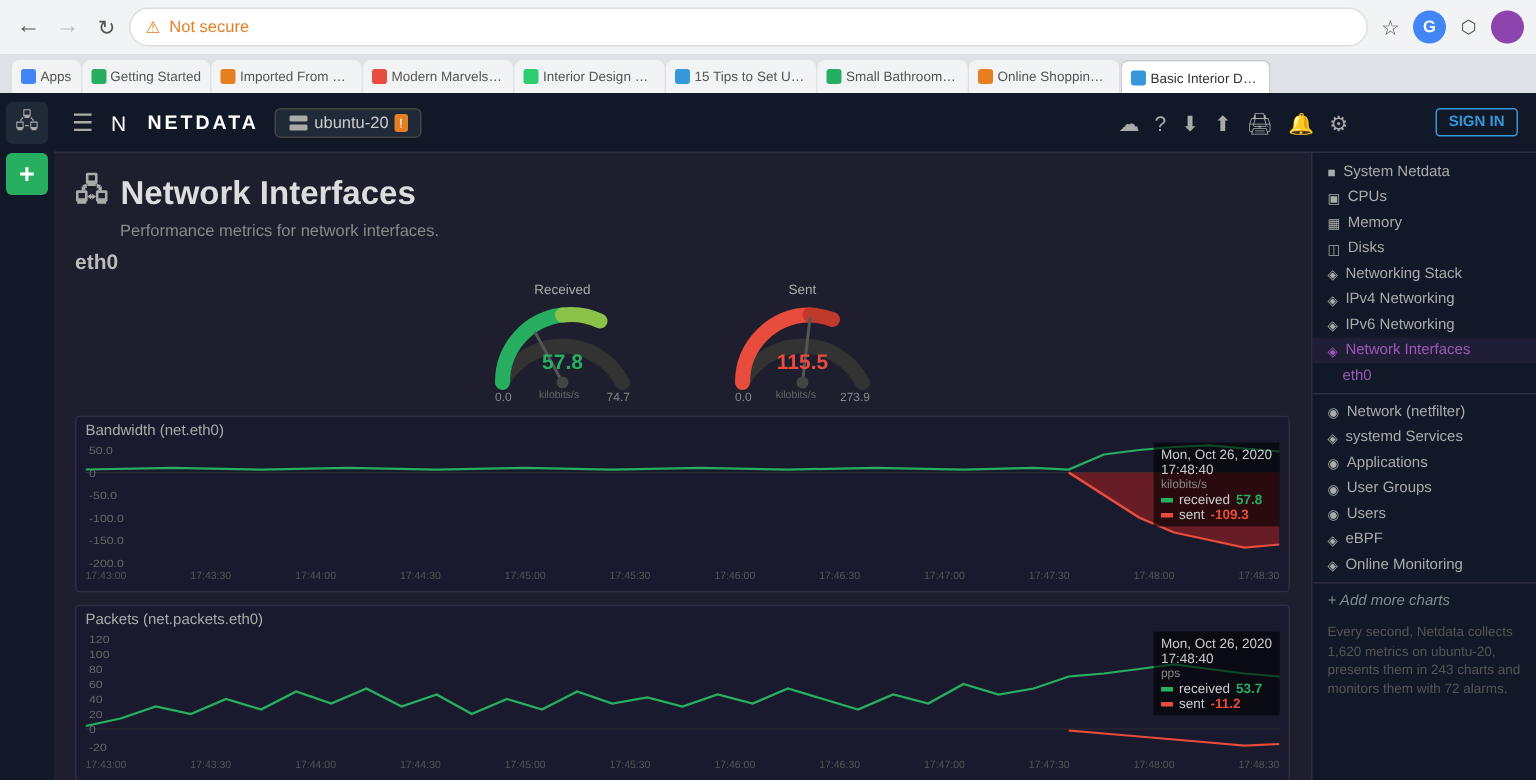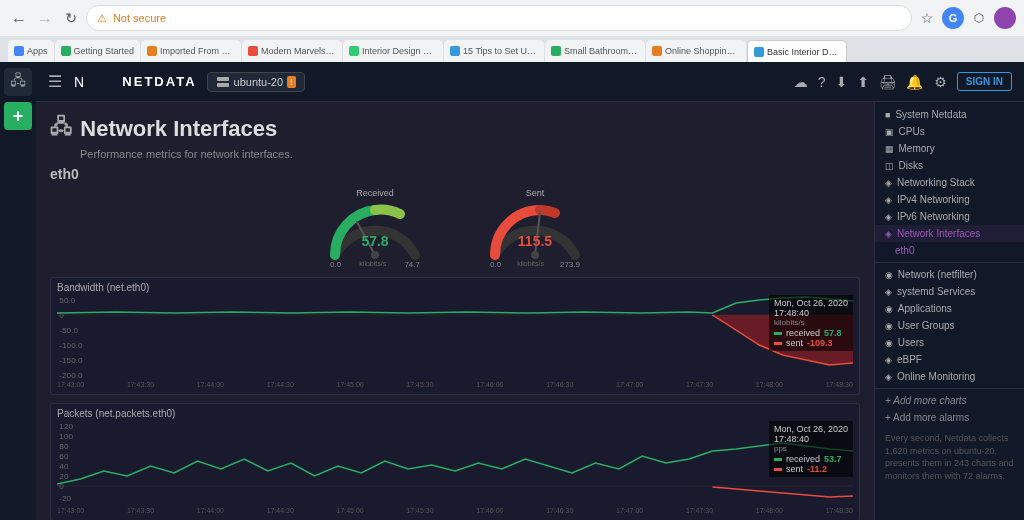--- a/index.html
+++ b/index.html
@@ -73,39 +73,39 @@
 
   <div style="flex:1;display:flex;flex-direction:column;background:#1e1e2e;overflow:hidden;">
 
     <div style="height:40px;background:#111827;display:flex;align-items:center;padding:0 12px;gap:10px;border-bottom:1px solid #2d2d44;flex-shrink:0;">
       <span style="color:#aaa;font-size:16px;cursor:pointer;">☰</span>
       <div style="display:flex;align-items:center;gap:6px;">
         <svg width="20" height="20" viewBox="0 0 20 20">
           <rect width="20" height="20" fill="none"></rect>
           <text x="2" y="15" font-size="14" fill="#fff">N</text>
         </svg>
-        <span style="color:#fff;font-size:13px;font-weight:bold;letter-spacing:2px;margin-left:24px;">NETDATA</span>
+        <span style="color:#fff;font-size:13px;font-weight:bold;letter-spacing:2px;">NETDATA</span>
       </div>
       <div style="background:#1f2937;border:1px solid #444;border-radius:4px;padding:2px 8px;color:#ccc;font-size:11px;display:flex;align-items:center;gap:4px;cursor:pointer;">
         <svg width="14" height="14" viewBox="0 0 14 14">
           <rect x="1" y="2" width="12" height="4" rx="1" fill="#aaa"></rect>
           <rect x="1" y="8" width="12" height="4" rx="1" fill="#aaa"></rect>
         </svg>
         <span>ubuntu-20</span>
         <span style="background:#e67e22;color:#fff;font-size:9px;padding:1px 3px;border-radius:2px;">!</span>
       </div>
       <div style="margin-left:auto;display:flex;align-items:center;gap:10px;color:#aaa;">
         <span style="cursor:pointer;font-size:14px;">☁</span>
         <span style="cursor:pointer;font-size:14px;">?</span>
         <span style="cursor:pointer;font-size:14px;">⬇</span>
         <span style="cursor:pointer;font-size:14px;">⬆</span>
         <span style="cursor:pointer;font-size:14px;">🖨</span>
         <span style="cursor:pointer;font-size:14px;">🔔</span>
         <span style="cursor:pointer;font-size:14px;">⚙</span>
-        <button style="background:none;border:1px solid #3498db;color:#3498db;padding:3px 8px;border-radius:3px;font-size:10px;cursor:pointer;font-weight:bold;">SIGN IN</button>
+        <button style="background:none;border:1px solid #3498db;color:#3498db;padding:3px 8px;border-radius:3px;font-size:10px;cursor:pointer;font-weight:bold;margin-left:48px;">SIGN IN</button>
       </div>
     </div>
 
     <div style="flex:1;display:flex;overflow:hidden;">
 
       <div style="flex:1;overflow-y:auto;padding:10px 14px;background:#1e1e2e;">
 
         <div style="margin-bottom:6px;">
           <div style="font-size:22px;font-weight:bold;color:#ddd;display:flex;align-items:center;gap:8px;">
             <span style="font-size:20px;color:#aaa;">🖧</span>
@@ -329,18 +329,17 @@
         <div style="display:flex;align-items:center;gap:5px;padding:3px 10px;cursor:pointer;color:#aaa;font-size:10px;">
           <span style="font-size:9px;">◈</span>
           <span>eBPF</span>
         </div>
         <div style="display:flex;align-items:center;gap:5px;padding:3px 10px;cursor:pointer;color:#aaa;font-size:10px;">
           <span style="font-size:9px;">◈</span>
           <span>Online Monitoring</span>
         </div>
         <div style="height:1px;background:#2d2d44;margin:3px 0;"></div>
         <div style="display:flex;align-items:center;gap:4px;padding:3px 10px;color:#7f8c8d;font-size:10px;cursor:pointer;font-style:italic;">+ Add more charts</div>
-        <div style="display:flex;align-items:center;gap:4px;padding:3px 10px;color:#7f8c8d;font-size:10px;cursor:pointer;">+ Add more alarms</div>
         <div style="padding:6px 10px;color:#555;font-size:9px;line-height:1.4;">Every second, Netdata collects 1,620 metrics on ubuntu-20, presents them in 243 charts and monitors them with 72 alarms.</div>
       </div>
     </div>
   </div>
 </div>
 
 </body></html>

